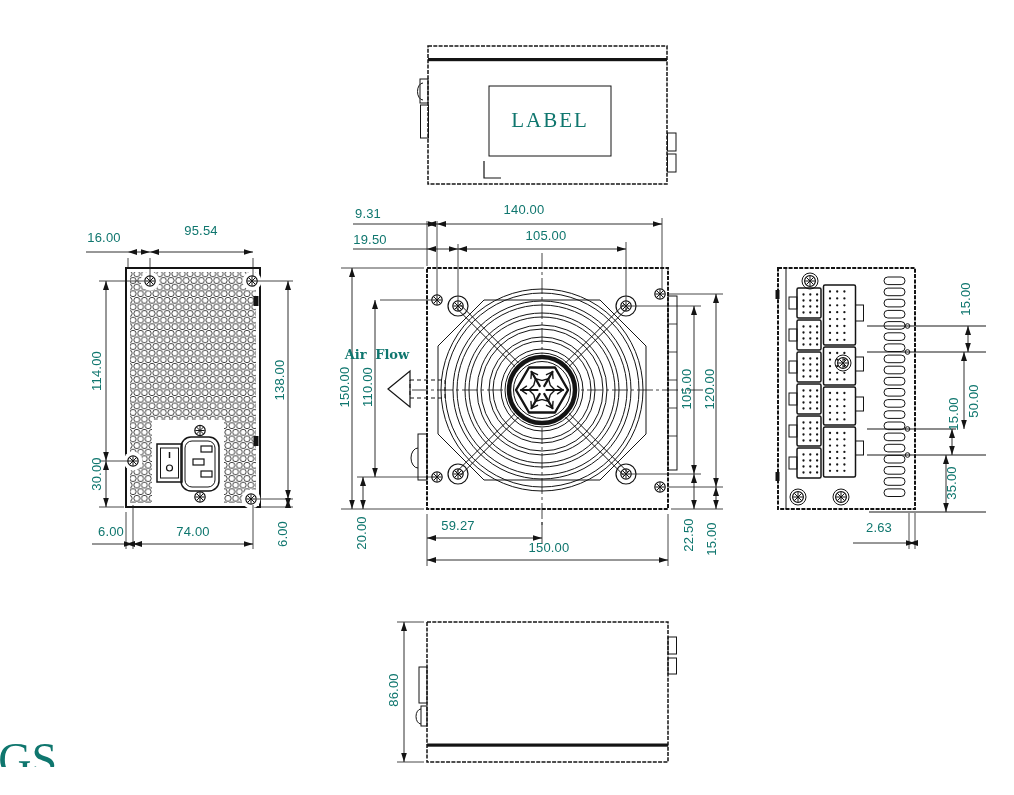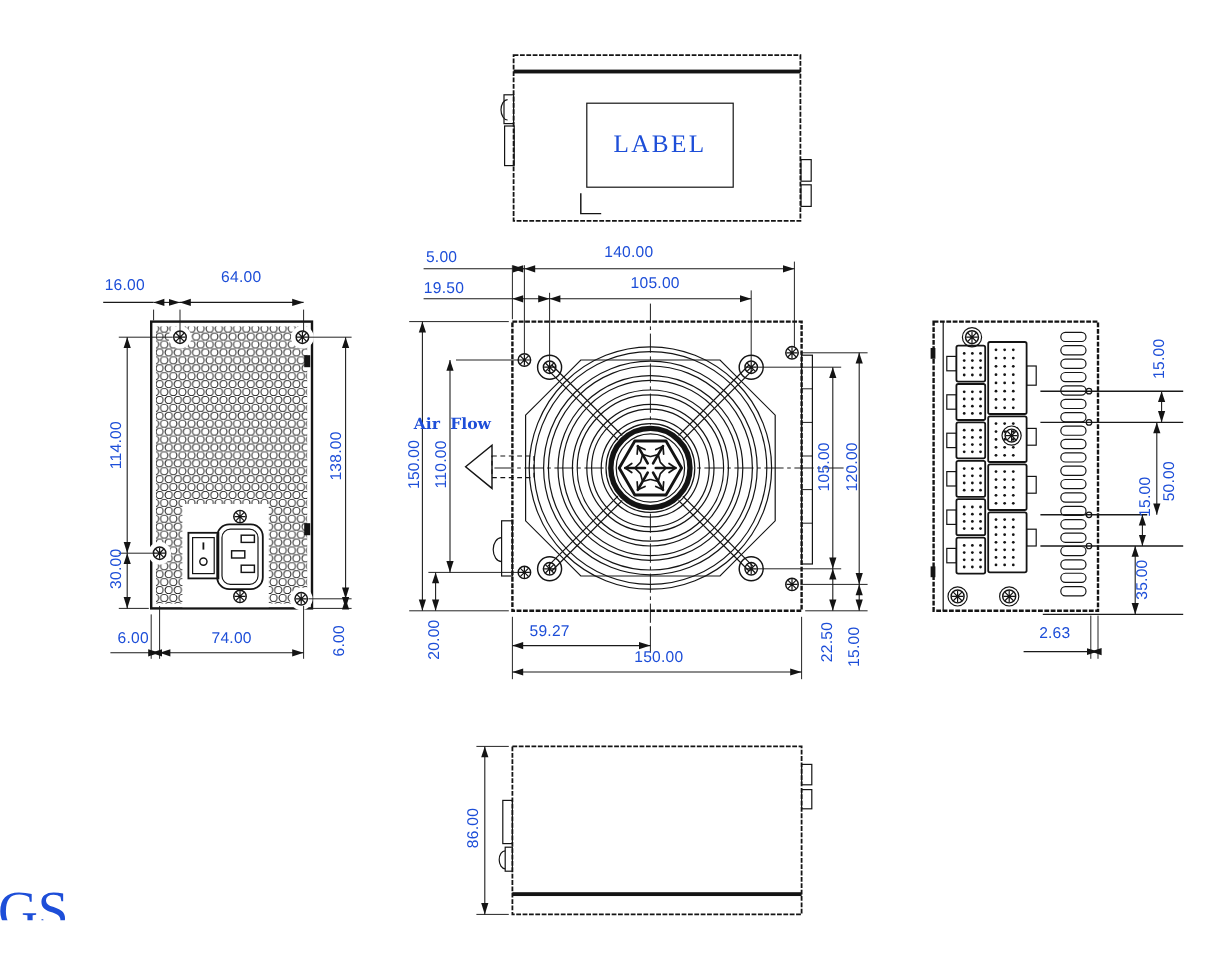--- a/index.html
+++ b/index.html
@@ -1,17 +1,17 @@
 <!DOCTYPE html>
 <html><head>
 <meta charset="utf-8">
 <style>
   html,body{margin:0;padding:0;background:#fff;}
   #page{position:relative;width:1014px;height:767px;background:#fff;overflow:hidden;
-        font-family:"Liberation Sans",sans-serif;color:#1d4ed8;}
+        font-family:"Liberation Sans",sans-serif;color:#0f766e;}
   svg{position:absolute;left:0;top:0;}
   .s08{stroke:#141414;stroke-width:.8;fill:none}
   .s1{stroke:#141414;stroke-width:1;fill:none}
   .s12{stroke:#141414;stroke-width:1.2;fill:none}
   .s15{stroke:#141414;stroke-width:1.5;fill:none}
   .s2{stroke:#141414;stroke-width:2;fill:none}
   .dash{stroke-dasharray:4 1.3}
   .ink{fill:#141414;stroke:none}
   .white{fill:#fff;stroke:none}
   .dimln{stroke:#1a1a1a;stroke-width:.9;fill:none}
@@ -476,29 +476,29 @@
     <path d="M397,622 H424 M397,762 H424" class="ext"></path>
     <line x1="404" y1="622" x2="404" y2="762" class="dimln" marker-start="url(#aS)" marker-end="url(#aE)"></line>
   </g>
 </svg>
 
 <div class="serifLabel" style="left:550px;top:120px">LABEL</div>
 <div class="airflow" style="left:377px;top:354px">Air Flow</div>
 <div class="model" style="left:20px;top:759px">-GS</div>
 
 <div class="dim" style="left:104px;top:238px">16.00</div>
-<div class="dim" style="left:201px;top:231px">64.00</div>
+<div class="dim" style="left:201px;top:231px">95.54</div>
 <div class="dim v" style="left:97px;top:371px">114.00</div>
 <div class="dim v" style="left:97px;top:474px">30.00</div>
 <div class="dim v" style="left:280px;top:380px">138.00</div>
 <div class="dim" style="left:111px;top:532px">6.00</div>
 <div class="dim" style="left:193px;top:532px">74.00</div>
 <div class="dim v" style="left:283px;top:534px">6.00</div>
 
-<div class="dim" style="left:368px;top:214px">5.00</div>
+<div class="dim" style="left:368px;top:214px">9.31</div>
 <div class="dim" style="left:524px;top:210px">140.00</div>
 <div class="dim" style="left:370px;top:240px">19.50</div>
 <div class="dim" style="left:546px;top:236px">105.00</div>
 <div class="dim v" style="left:345px;top:387px">150.00</div>
 <div class="dim v" style="left:368px;top:387px">110.00</div>
 <div class="dim v" style="left:687px;top:389px">105.00</div>
 <div class="dim v" style="left:710px;top:389px">120.00</div>
 <div class="dim v" style="left:362px;top:533px">20.00</div>
 <div class="dim" style="left:458px;top:526px">59.27</div>
 <div class="dim" style="left:549px;top:548px">150.00</div>

